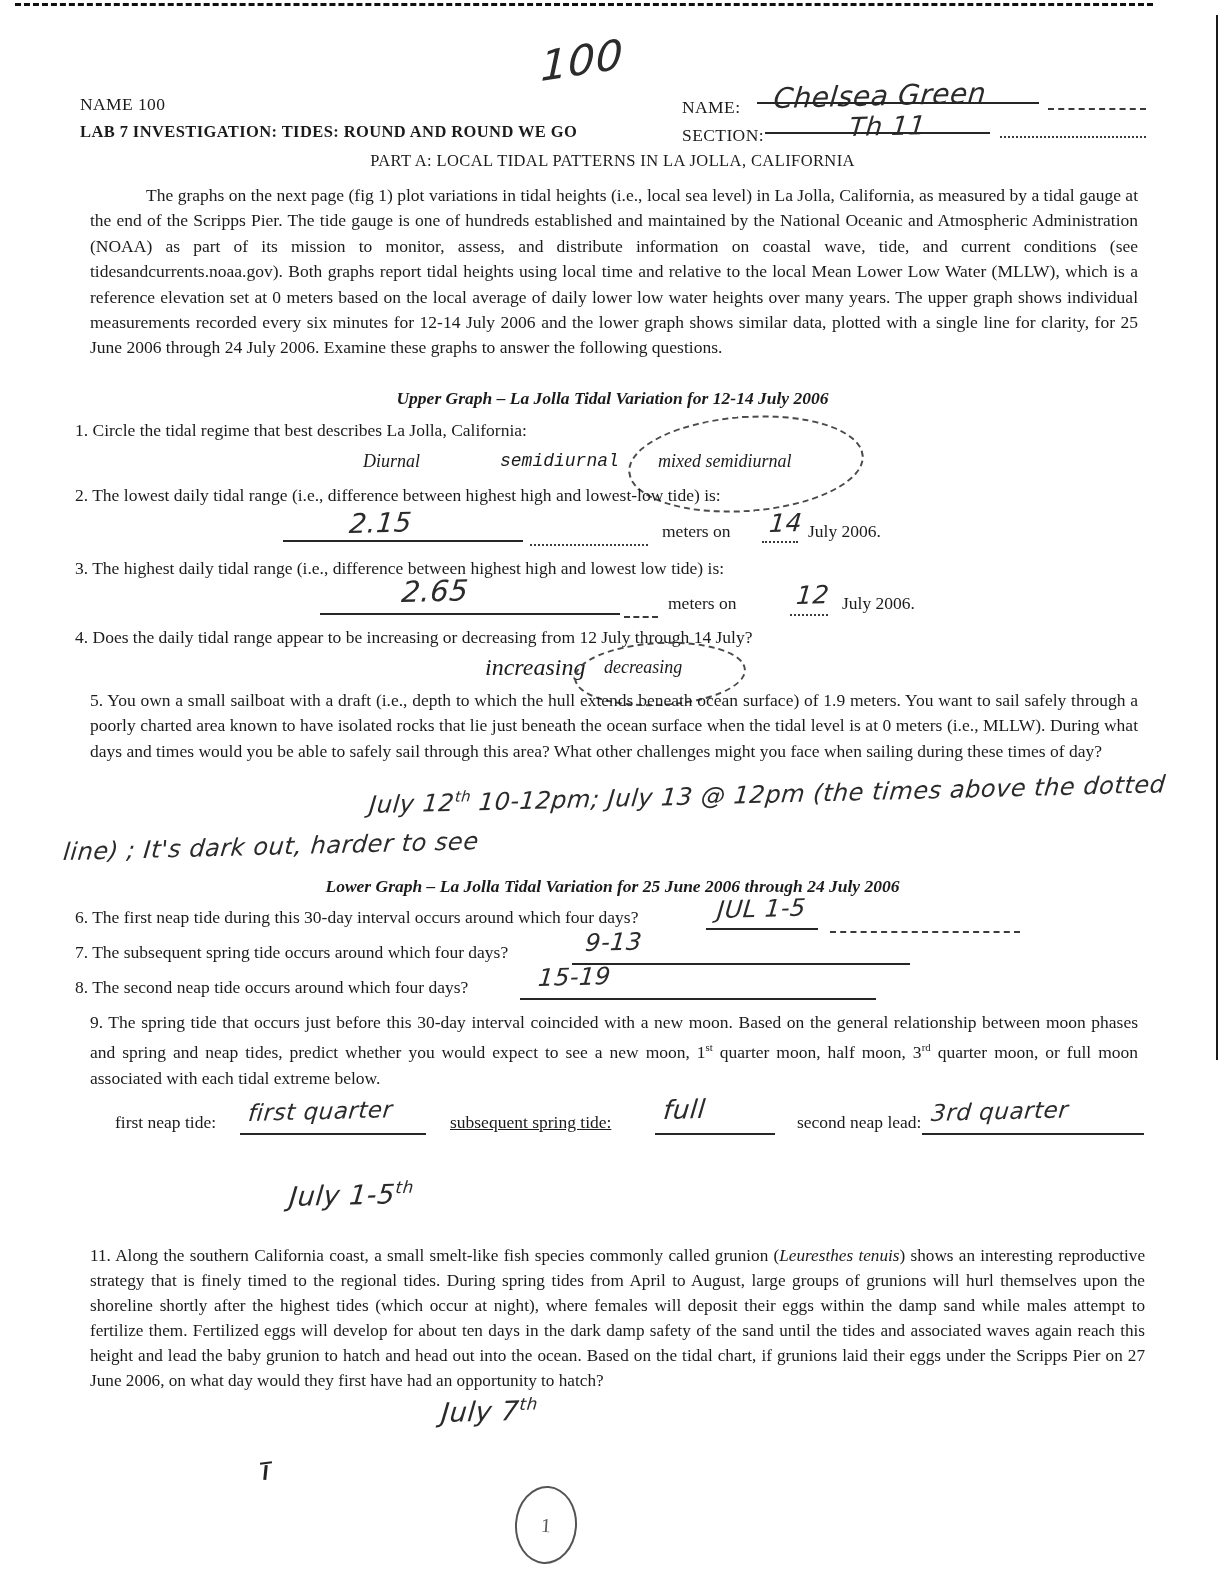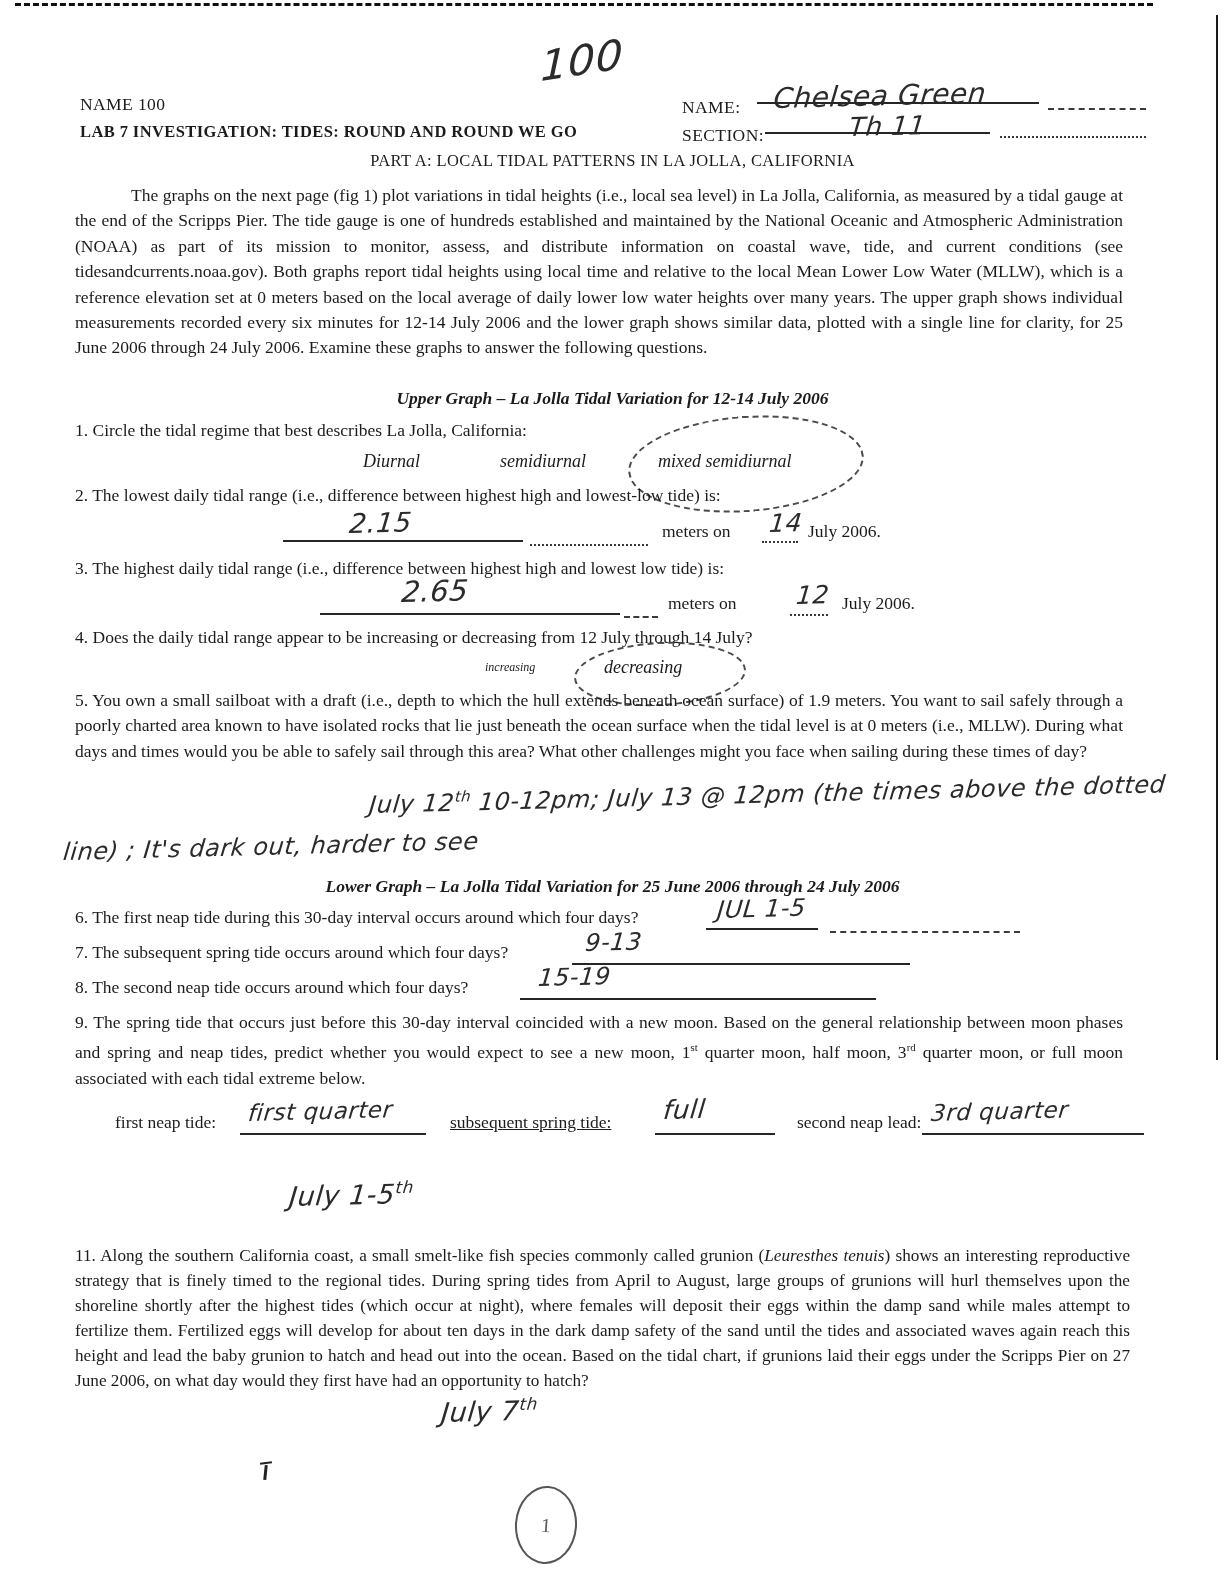--- a/index.html
+++ b/index.html
@@ -11,21 +11,21 @@
   
   .artifact-topline{position:absolute;left:15px;top:3px;width:1138px;height:0;
     border-top:3px dashed #101010;}
   .artifact-rightline{position:absolute;left:1216px;top:15px;width:2px;height:1045px;
     background:#1a1a1a;}
   .ink-mark{position:absolute;left:258px;top:1462px;width:16px;height:20px;}
   .ink-mark:before{content:"";position:absolute;left:2px;top:0;width:12px;height:2px;background:#222;transform:rotate(-8deg);}
   .ink-mark:after{content:"";position:absolute;left:6px;top:3px;width:3px;height:15px;background:#222;transform:rotate(6deg);}
   
   .print{font-size:17.5px;line-height:25.4px;}
-  .para{position:absolute;width:1048px;text-align:justify;}
+  .para{position:absolute;width:1048px;text-align:justify;margin-left:15px;}
   .sc{font-variant:small-caps;letter-spacing:.4px;}
   .center{text-align:center;}
   .bolditalic{font-weight:bold;font-style:italic;}
   .italic{font-style:italic;}
   .hand{
     font-family:"DejaVu Sans", sans-serif;font-style:italic;color:#2b2b2b;
     transform:skewX(-7deg) rotate(-1.5deg);transform-origin:left bottom;
     letter-spacing:.5px;white-space:nowrap;
   }
   .abs{position:absolute;white-space:nowrap;}
@@ -65,21 +65,21 @@
   <div class="blank-dot" style="left:1000px;top:136px;width:146px;"></div>
 
   <div class="abs print sc center" style="left:0;top:148px;width:1225px;font-size:16.5px;">PART A: LOCAL TIDAL PATTERNS IN LA JOLLA, CALIFORNIA</div>
 
   <div class="para print" style="left:75px;top:183px;text-indent:56px;">The graphs on the next page (fig 1) plot variations in tidal heights (i.e., local sea level) in La Jolla, California, as measured by a tidal gauge at the end of the Scripps Pier. The tide gauge is one of hundreds established and maintained by the National Oceanic and Atmospheric Administration (NOAA) as part of its mission to monitor, assess, and distribute information on coastal wave, tide, and current conditions (see tidesandcurrents.noaa.gov). Both graphs report tidal heights using local time and relative to the local Mean Lower Low Water (MLLW), which is a reference elevation set at 0 meters based on the local average of daily lower low water heights over many years. The upper graph shows individual measurements recorded every six minutes for 12-14 July 2006 and the lower graph shows similar data, plotted with a single line for clarity, for 25 June 2006 through 24 July 2006. Examine these graphs to answer the following questions.</div>
 
   <div class="abs print bolditalic center" style="left:0;top:386px;width:1225px;">Upper Graph – La Jolla Tidal Variation for 12-14 July 2006</div>
 
   <div class="abs print" style="left:75px;top:418px;">1. Circle the tidal regime that best describes La Jolla, California:</div>
   <div class="abs print italic" style="left:363px;top:449px;font-size:18px;">Diurnal</div>
-  <div class="abs print italic" style="left:500px;top:449px;font-size:18px;">semidiurnal</div>
+  <div class="abs print italic" style="left:500px;top:449px;font-size:18px;font-family:Liberation Mono, monospace;">semidiurnal</div>
   <div class="abs print italic" style="left:658px;top:449px;font-size:18px;">mixed semidiurnal</div>
   <div class="circle dashed" style="left:628px;top:416px;width:232px;height:92px;transform:rotate(-4deg);"></div>
 
   <div class="abs print" style="left:75px;top:483px;">2. The lowest daily tidal range (i.e., difference between highest high and lowest-low tide) is:</div>
   <div class="blank-solid" style="left:283px;top:540px;width:240px;"></div>
   <div class="blank-dot" style="left:530px;top:544px;width:118px;"></div>
   <div class="abs hand" style="left:348px;top:508px;font-size:27px;">2.15</div>
   <div class="abs print" style="left:662px;top:519px;">meters on</div>
   <div class="abs hand" style="left:768px;top:509px;font-size:25px;">14</div>
   <div class="blank-dot" style="left:762px;top:541px;width:36px;"></div>
@@ -88,21 +88,21 @@
   <div class="abs print" style="left:75px;top:556px;">3. The highest daily tidal range (i.e., difference between highest high and lowest low tide) is:</div>
   <div class="blank-solid" style="left:320px;top:613px;width:300px;"></div>
   <div class="blank-dash" style="left:624px;top:616px;width:34px;"></div>
   <div class="abs hand" style="left:400px;top:575px;font-size:29px;">2.65</div>
   <div class="abs print" style="left:668px;top:591px;">meters on</div>
   <div class="abs hand" style="left:795px;top:581px;font-size:25px;">12</div>
   <div class="blank-dot" style="left:790px;top:614px;width:38px;"></div>
   <div class="abs print" style="left:842px;top:591px;">July 2006.</div>
 
   <div class="abs print" style="left:75px;top:625px;">4. Does the daily tidal range appear to be increasing or decreasing from 12 July through 14 July?</div>
-  <div class="abs print italic" style="left:485px;top:655px;font-size:12px;">increasing</div>
+  <div class="abs print italic" style="left:485px;top:655px;font-size:24px;">increasing</div>
   <div class="abs print italic" style="left:604px;top:655px;font-size:18px;">decreasing</div>
   <div class="circle dashed" style="left:574px;top:642px;width:168px;height:60px;transform:rotate(-3deg);"></div>
 
   <div class="para print" style="left:75px;top:688px;">5. You own a small sailboat with a draft (i.e., depth to which the hull extends beneath ocean surface) of 1.9 meters. You want to sail safely through a poorly charted area known to have isolated rocks that lie just beneath the ocean surface when the tidal level is at 0 meters (i.e., MLLW). During what days and times would you be able to safely sail through this area? What other challenges might you face when sailing during these times of day?</div>
   <div class="abs hand" style="left:368px;top:790px;font-size:24px;"><span>July 12</span><sup>th</sup><span> 10-12pm; July 13 @ 12pm (the times above the dotted</span></div>
   <div class="abs hand" style="left:62px;top:838px;font-size:24px;">line) ; It's dark out, harder to see</div>
 
   <div class="abs print bolditalic center" style="left:0;top:874px;width:1225px;">Lower Graph – La Jolla Tidal Variation for 25 June 2006 through 24 July 2006</div>
 
   <div class="abs print" style="left:75px;top:905px;">6. The first neap tide during this 30-day interval occurs around which four days?</div>

